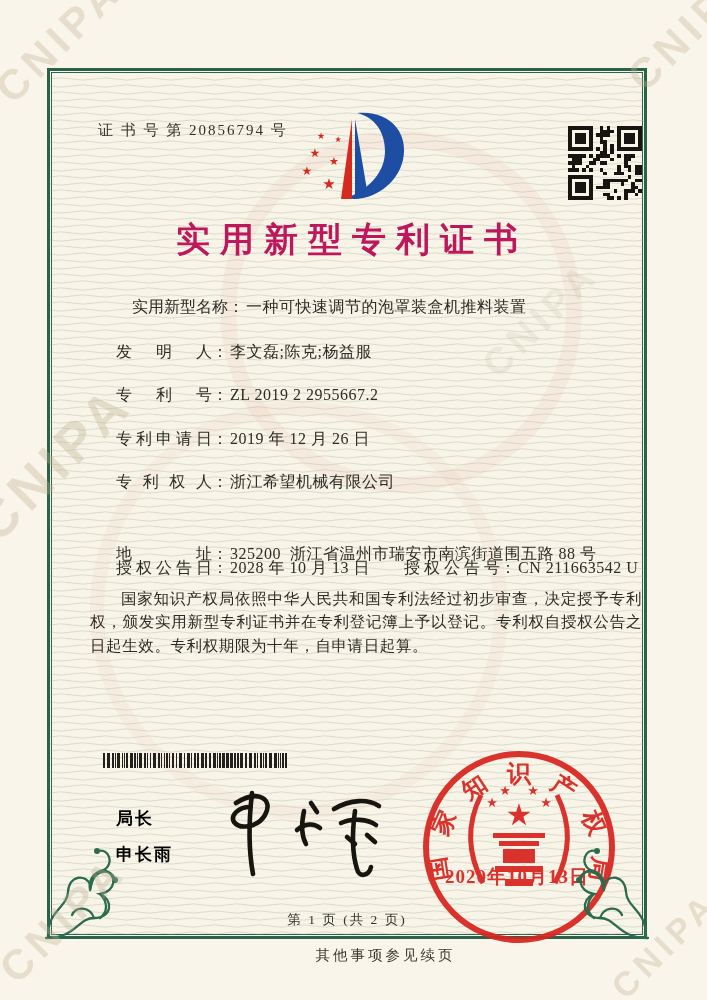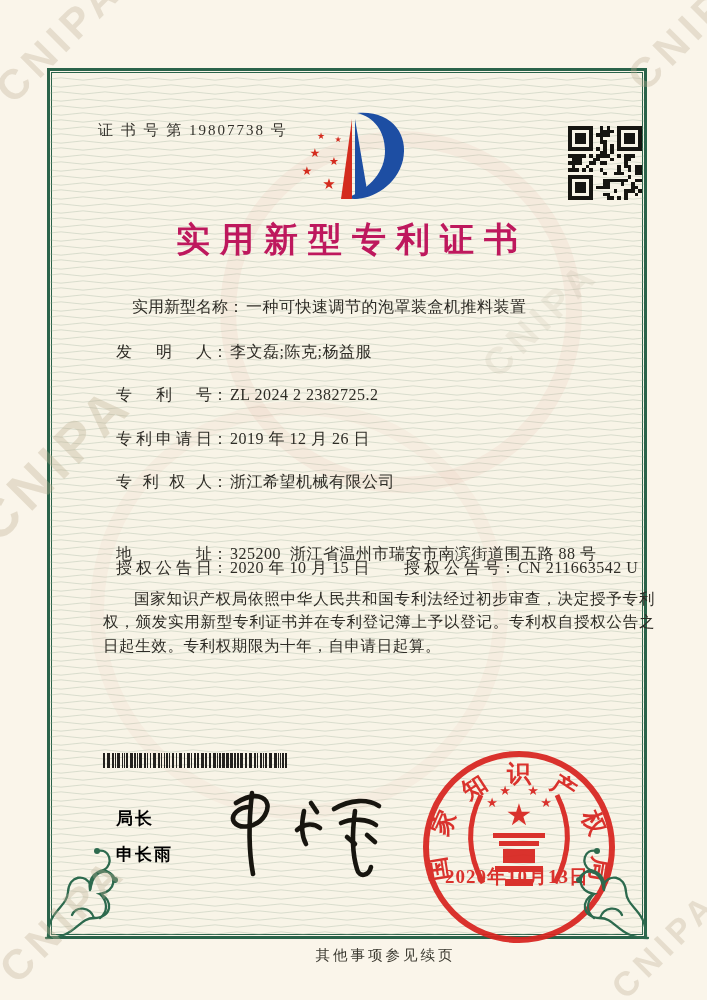--- a/index.html
+++ b/index.html
@@ -38,21 +38,21 @@
   .rows{position:absolute;left:66px;top:0;width:520px;}
   .f-row{position:absolute;left:0;width:540px;font-size:16px;color:#2e2c26;white-space:nowrap;}
   .f-label{display:inline-block;width:96px;text-align:justify;text-align-last:justify;
            vertical-align:top;}
   .f-colon{display:inline-block;margin-right:2px;}
   .f-value{white-space:pre;letter-spacing:.5px;}
   .r0{top:226px;margin-left:16px;}.r1{top:271px;}.r2{top:314px;}.r3{top:358px;}
   .r4{top:401px;}.r5{top:444px;margin-top:29px;}.r6{top:487px;}
   .pair2{margin-left:34px;}
 
-  .paras{position:absolute;left:53px;top:516px;width:552px;font-size:15.5px;
+  .paras{position:absolute;left:40px;top:516px;width:552px;font-size:15.5px;
          line-height:23.4px;color:#2e2c26;text-align:justify;}
   .paras p{margin:0;text-indent:2em;letter-spacing:.6px;}
 
   .barcode{position:absolute;left:53px;top:682px;}
   #barcode rect{fill:#23211e;}
 
   .director{position:absolute;left:66px;top:736px;
             font-family:"Liberation Sans","DejaVu Sans",sans-serif;
             font-weight:700;font-size:17px;color:#000000;letter-spacing:2px;}
   .director .name{margin-top:13px;}
@@ -210,21 +210,21 @@
         <path d="M0 841 q11 2.3 22 0 q11 -2.3 22 0 q11 2.3 22 0 q11 -2.3 22 0 q11 2.3 22 0 q11 -2.3 22 0 q11 2.3 22 0 q11 -2.3 22 0 q11 2.3 22 0 q11 -2.3 22 0 q11 2.3 22 0 q11 -2.3 22 0 q11 2.3 22 0 q11 -2.3 22 0 q11 2.3 22 0 q11 -2.3 22 0 q11 2.3 22 0 q11 -2.3 22 0 q11 2.3 22 0 q11 -2.3 22 0 q11 2.3 22 0 q11 -2.3 22 0 q11 2.3 22 0 q11 -2.3 22 0 q11 2.3 22 0 q11 -2.3 22 0 q11 2.3 22 0 q11 -2.3 22 0"></path>
         <path d="M0 848 q11 -2.3 22 0 q11 2.3 22 0 q11 -2.3 22 0 q11 2.3 22 0 q11 -2.3 22 0 q11 2.3 22 0 q11 -2.3 22 0 q11 2.3 22 0 q11 -2.3 22 0 q11 2.3 22 0 q11 -2.3 22 0 q11 2.3 22 0 q11 -2.3 22 0 q11 2.3 22 0 q11 -2.3 22 0 q11 2.3 22 0 q11 -2.3 22 0 q11 2.3 22 0 q11 -2.3 22 0 q11 2.3 22 0 q11 -2.3 22 0 q11 2.3 22 0 q11 -2.3 22 0 q11 2.3 22 0 q11 -2.3 22 0 q11 2.3 22 0 q11 -2.3 22 0 q11 2.3 22 0"></path>
         <path d="M0 855 q11 2.3 22 0 q11 -2.3 22 0 q11 2.3 22 0 q11 -2.3 22 0 q11 2.3 22 0 q11 -2.3 22 0 q11 2.3 22 0 q11 -2.3 22 0 q11 2.3 22 0 q11 -2.3 22 0 q11 2.3 22 0 q11 -2.3 22 0 q11 2.3 22 0 q11 -2.3 22 0 q11 2.3 22 0 q11 -2.3 22 0 q11 2.3 22 0 q11 -2.3 22 0 q11 2.3 22 0 q11 -2.3 22 0 q11 2.3 22 0 q11 -2.3 22 0 q11 2.3 22 0 q11 -2.3 22 0 q11 2.3 22 0 q11 -2.3 22 0 q11 2.3 22 0 q11 -2.3 22 0"></path>
         <path d="M0 862 q11 -2.3 22 0 q11 2.3 22 0 q11 -2.3 22 0 q11 2.3 22 0 q11 -2.3 22 0 q11 2.3 22 0 q11 -2.3 22 0 q11 2.3 22 0 q11 -2.3 22 0 q11 2.3 22 0 q11 -2.3 22 0 q11 2.3 22 0 q11 -2.3 22 0 q11 2.3 22 0 q11 -2.3 22 0 q11 2.3 22 0 q11 -2.3 22 0 q11 2.3 22 0 q11 -2.3 22 0 q11 2.3 22 0 q11 -2.3 22 0 q11 2.3 22 0 q11 -2.3 22 0 q11 2.3 22 0 q11 -2.3 22 0 q11 2.3 22 0 q11 -2.3 22 0 q11 2.3 22 0"></path>
       </svg>
     <div class="ring ring1"></div>
     <div class="ring ring2"></div>
 
     <div class="content">
 
-      <div class="cert-no">证 书 号 第 19807738 号</div>
+      <div class="cert-no">证 书 号 第 20856794 号</div>
 
       <svg class="logo" width="130" height="100" viewBox="0 0 130 100">
         <path d="M64,6 C98,3 116,27 110,53 C103,82 72,96 54,91 C78,81 92,64 92,44 C92,24 81,10 64,6 Z" fill="#1d4ea3"></path>
         <path d="M59,12 L48,92 L59,92 Z" fill="#d42b1e"></path>
         <path d="M62,12 L62,92 L75,89 Z" fill="#1d4ea3"></path>
         <text x="28" y="32" font-size="9" fill="#d42b1e" text-anchor="middle">★</text>
         <text x="45" y="35" font-size="8" fill="#d42b1e" text-anchor="middle">★</text>
         <text x="22" y="50" font-size="12" fill="#d42b1e" text-anchor="middle">★</text>
         <text x="41" y="58" font-size="11" fill="#d42b1e" text-anchor="middle">★</text>
         <text x="14" y="68" font-size="12" fill="#d42b1e" text-anchor="middle">★</text>
@@ -354,33 +354,33 @@
       <div class="title">实用新型专利证书</div>
 
       <div class="rows">
         <div class="f-row r0">
           <span class="f-label">实用新型名称</span><span class="f-colon">：</span><span class="f-value">一种可快速调节的泡罩装盒机推料装置</span>
         </div>
         <div class="f-row r1">
           <span class="f-label">发明人</span><span class="f-colon">：</span><span class="f-value">李文磊;陈克;杨益服</span>
         </div>
         <div class="f-row r2">
-          <span class="f-label">专利号</span><span class="f-colon">：</span><span class="f-value">ZL 2024 2 2382725.2</span>
+          <span class="f-label">专利号</span><span class="f-colon">：</span><span class="f-value">ZL 2019 2 2955667.2</span>
         </div>
         <div class="f-row r3">
           <span class="f-label">专利申请日</span><span class="f-colon">：</span><span class="f-value">2019 年 12 月 26 日</span>
         </div>
         <div class="f-row r4">
           <span class="f-label">专利权人</span><span class="f-colon">：</span><span class="f-value">浙江希望机械有限公司</span>
         </div>
         <div class="f-row r5">
           <span class="f-label">地址</span><span class="f-colon">：</span><span class="f-value">325200  浙江省温州市瑞安市南滨街道围五路 88 号</span>
         </div>
         <div class="f-row r6">
-          <span class="f-label">授权公告日</span><span class="f-colon">：</span><span class="f-value">2020 年 10 月 15 日</span><span class="pair2"><span class="f-label">授权公告号</span><span class="f-colon">：</span><span class="f-value">CN 211663542 U</span></span>
+          <span class="f-label">授权公告日</span><span class="f-colon">：</span><span class="f-value">2028 年 10 月 13 日</span><span class="pair2"><span class="f-label">授权公告号</span><span class="f-colon">：</span><span class="f-value">CN 211663542 U</span></span>
         </div>
       </div>
 
       <div class="paras">
         <p>国家知识产权局依照中华人民共和国专利法经过初步审查，决定授予专利权，颁发实用新型专利证书并在专利登记簿上予以登记。专利权自授权公告之日起生效。专利权期限为十年，自申请日起算。</p>
       </div>
 
       <svg class="barcode" id="barcode" width="186" height="15" viewBox="0 0 186 15">
           <rect x="0" y="0" width="2" height="15"></rect>
           <rect x="4" y="0" width="3" height="15"></rect>
@@ -474,20 +474,21 @@
           <path d="M148,58 C162,86 162,116 146,146" fill="none" stroke="#d8241f" stroke-width="5"></path>
           <rect x="84" y="96" width="52" height="5" class="seal-red"></rect>
           <rect x="90" y="104" width="40" height="5" class="seal-red"></rect>
           <rect x="94" y="112" width="32" height="14" class="seal-red"></rect>
           <rect x="86" y="129" width="48" height="6" class="seal-red"></rect>
           <rect x="96" y="142" width="28" height="7" class="seal-red"></rect>
         </g>
         <text x="108" y="146" font-size="19" font-weight="700" letter-spacing="1" class="seal-red" text-anchor="middle">2020年10月13日</text>
       </svg>
 
+      <div class="pagenum">第 1 页 (共 2 页)</div>
     </div>
 
     <svg class="flourish fl-right" width="120" height="130" viewBox="0 0 120 130">
       <path d="M118,124 C88,124 86,104 70,104 C52,104 50,86 64,80 C48,78 46,60 60,56 C50,50 54,34 67,37"></path>
       <path d="M116,122 C116,96 97,94 96,78 C95,61 78,59 73,72 C70,55 53,53 49,66"></path>
       <path d="M70,104 C74,92 88,92 92,101"></path>
       <path d="M64,80 C56,88 56,98 64,104"></path>
       <path d="M60,56 C70,58 76,66 74,76"></path>
       <circle cx="67" cy="37" r="3"></circle>
       <circle cx="49" cy="66" r="3"></circle>

